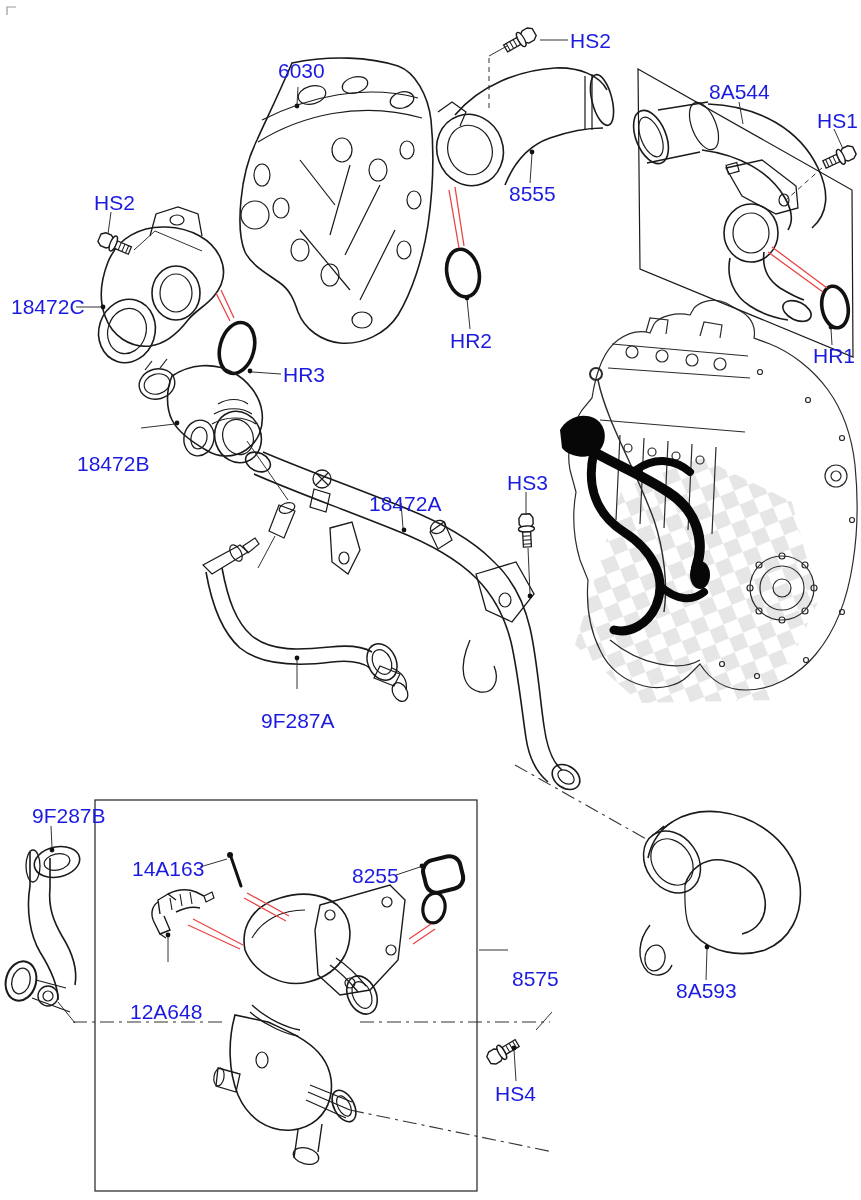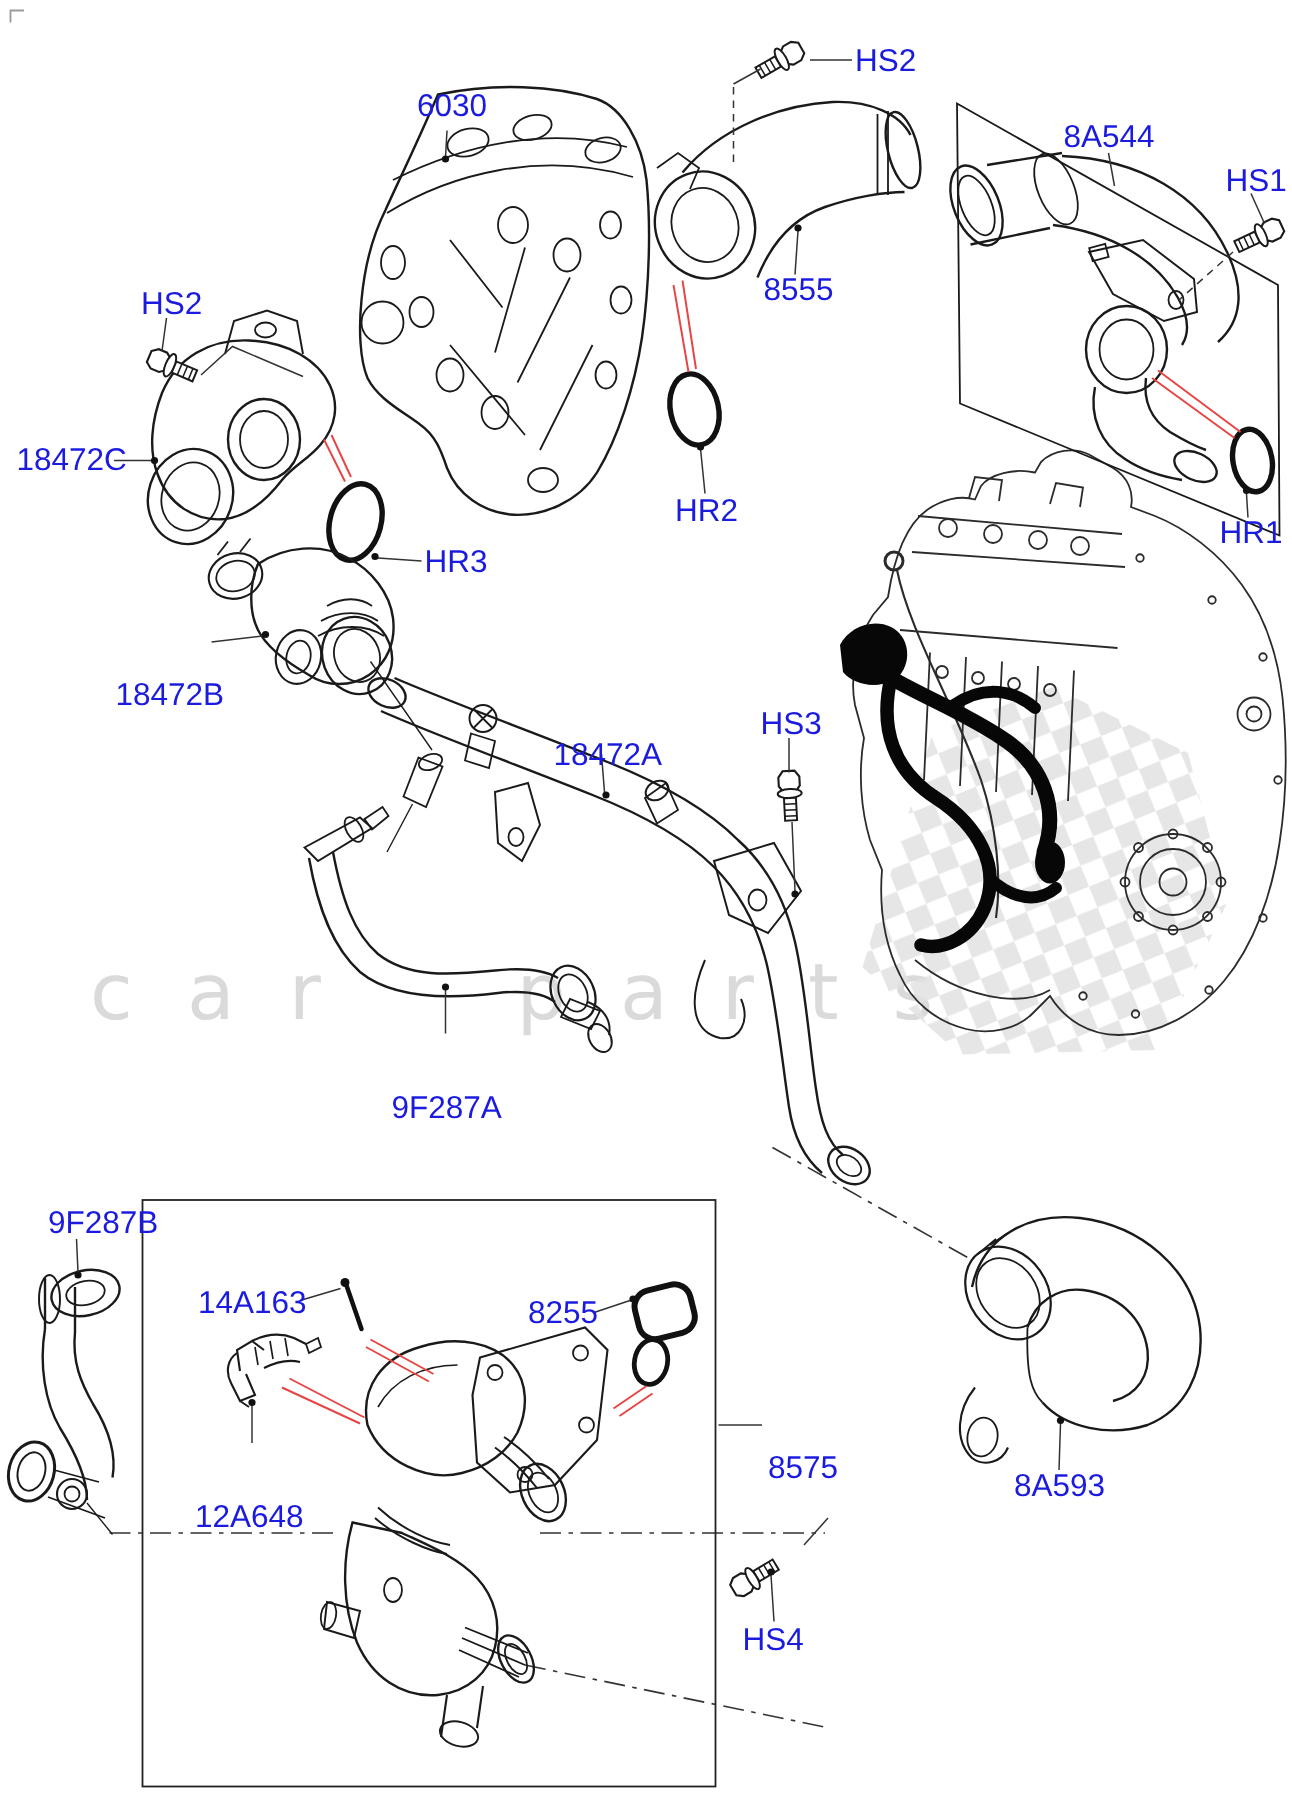--- a/index.html
+++ b/index.html
@@ -14,21 +14,20 @@
   #art{position:absolute;left:0;top:0;z-index:1;}
   #labels-layer{position:absolute;left:0;top:0;width:100%;height:100%;z-index:2;}
   .part-label{position:absolute;color:var(--label-color,#1b1be0);
               font-size:21px;line-height:22px;white-space:nowrap;}
 </style>
 </head>
 <body>
 
 <div class="canvas" style="--label-color: #1b1be0; --wm-brand: #f6cbd1; --wm-sub: #dadada;">
 
-  <div id="wm-sub">car parts</div>
 
   <svg id="art" width="861" height="1200" viewBox="0 0 861 1200">
     <defs>
       <pattern id="chk" width="30" height="30" patternUnits="userSpaceOnUse" patternTransform="rotate(-22 700 580)">
         <rect x="0" y="0" width="15" height="15" fill="#e2e2e2"></rect>
         <rect x="15" y="15" width="15" height="15" fill="#e2e2e2"></rect>
       </pattern>
       <g id="bolt">
         <path d="M-6,-4 L-2,-7 L4,-7 L8,-4 L8,4 L4,7 L-2,7 L-6,4 Z" fill="#fff" stroke="#1a1a1a" stroke-width="1.4"></path>
         <ellipse cx="9" cy="0" rx="3" ry="8" fill="#fff" stroke="#1a1a1a" stroke-width="1.3"></ellipse>
@@ -348,21 +347,21 @@
       <div class="part-label" style="left: 709px; top: 81px;">8A544</div>
       <div class="part-label" style="left: 817px; top: 110px;">HS1</div>
       <div class="part-label" style="left: 813px; top: 345px;">HR1</div>
       <div class="part-label" style="left: 94px; top: 192px;">HS2</div>
       <div class="part-label" style="left: 11px; top: 296px;">18472C</div>
       <div class="part-label" style="left: 283px; top: 364px;">HR3</div>
       <div class="part-label" style="left: 77px; top: 418px; margin-top: 35px;">18472B</div>
       <div class="part-label" style="left: 369px; top: 493px;">18472A</div>
       <div class="part-label" style="left: 507px; top: 472px;">HS3</div>
       <div class="part-label" style="left: 450px; top: 330px;">HR2</div>
-      <div class="part-label" style="left: 261px; top: 728px;">9F287A</div>
+      <div class="part-label" style="left: 261px; top: 710px;">9F287A</div>
       <div class="part-label" style="left: 32px; top: 805px;">9F287B</div>
       <div class="part-label" style="left: 132px; top: 858px;">14A163</div>
       <div class="part-label" style="left: 352px; top: 865px;">8255</div>
       <div class="part-label" style="left: 130px; top: 965px; margin-top: 36px;">12A648</div>
       <div class="part-label" style="left: 512px; top: 942px; margin-top: 26px;">8575</div>
       <div class="part-label" style="left: 676px; top: 980px; text-align: right;">8A593</div>
       <div class="part-label" style="left: 495px; top: 1083px;">HS4</div>
     </div>
 
 </div>

